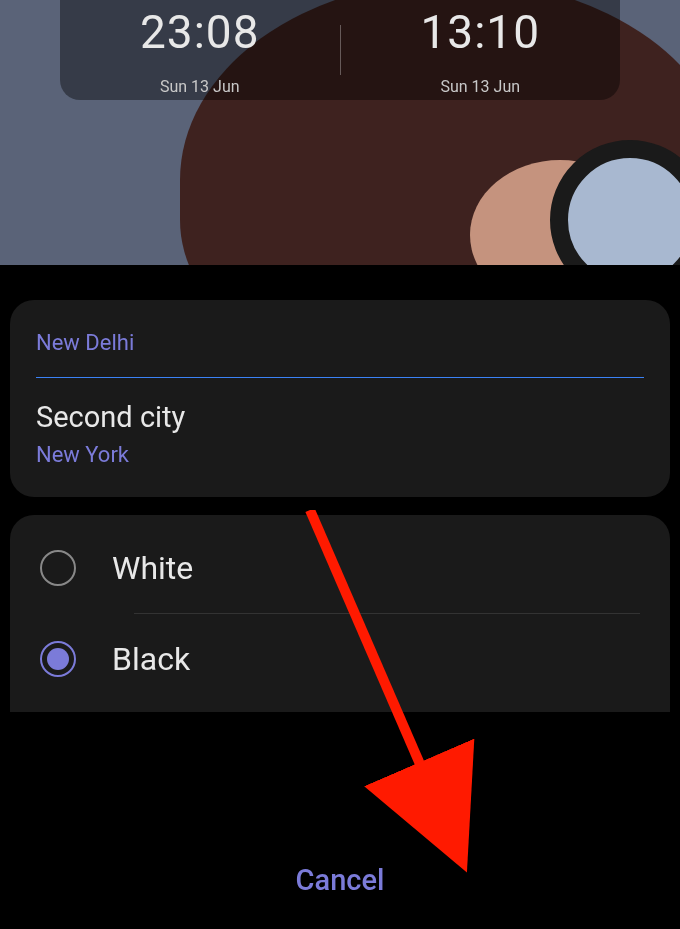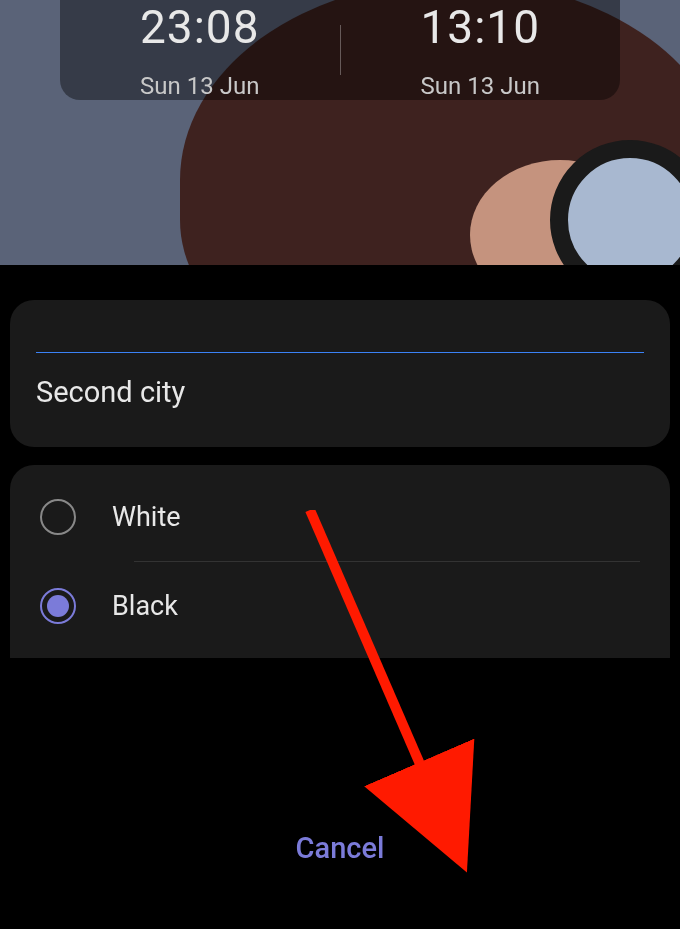--- a/index.html
+++ b/index.html
@@ -90,21 +90,21 @@
     }
     
     .clock-time {
       font-size: 46px;
       font-weight: 400;
       color: #e8e8e8;
       letter-spacing: 1px;
     }
     
     .clock-date {
-      font-size: 24px;
+      font-size: 16px;
       color: #c8c8c8;
       margin-top: 18px;
     }
     
     .settings-container {
       padding: 35px 10px 0;
     }
     
     .settings-card {
       background: #1a1a1a;
@@ -175,34 +175,33 @@
     }
     
     .radio-dot {
       width: 22px;
       height: 22px;
       background: #7b7bd9;
       border-radius: 50%;
     }
     
     .radio-label {
-      font-size: 27px;
+      font-size: 32px;
       color: #e8e8e8;
     }
     
     .bottom-bar {
       position: absolute;
       bottom: 0;
       left: 0;
       right: 0;
       height: 98px;
       background: #000;
       display: flex;
       align-items: center;
-      flex-direction: column;
     }
     
     .bottom-button {
       flex: 1;
       text-align: center;
       font-size: 29px;
       font-weight: 500;
       color: #7b7bd9;
       cursor: pointer;
     }
@@ -235,23 +234,25 @@
     <div class="clock-half">
       <div class="clock-time">13:10</div>
       <div class="clock-date">Sun 13 Jun</div>
     </div>
   </div>
 </div>
 
 <div class="settings-container">
   <div class="settings-card">
     <div class="setting-row">
+      <div class="setting-value">New Delhi</div>
     </div>
     <div class="setting-row">
       <div class="setting-label">Second city</div>
+      <div class="setting-value">New York</div>
     </div>
   </div>
 
 
   <div class="color-card">
     <div class="radio-row">
       <div class="radio-circle"></div>
       <div class="radio-label">White</div>
     </div>
     <div class="radio-divider"></div>

